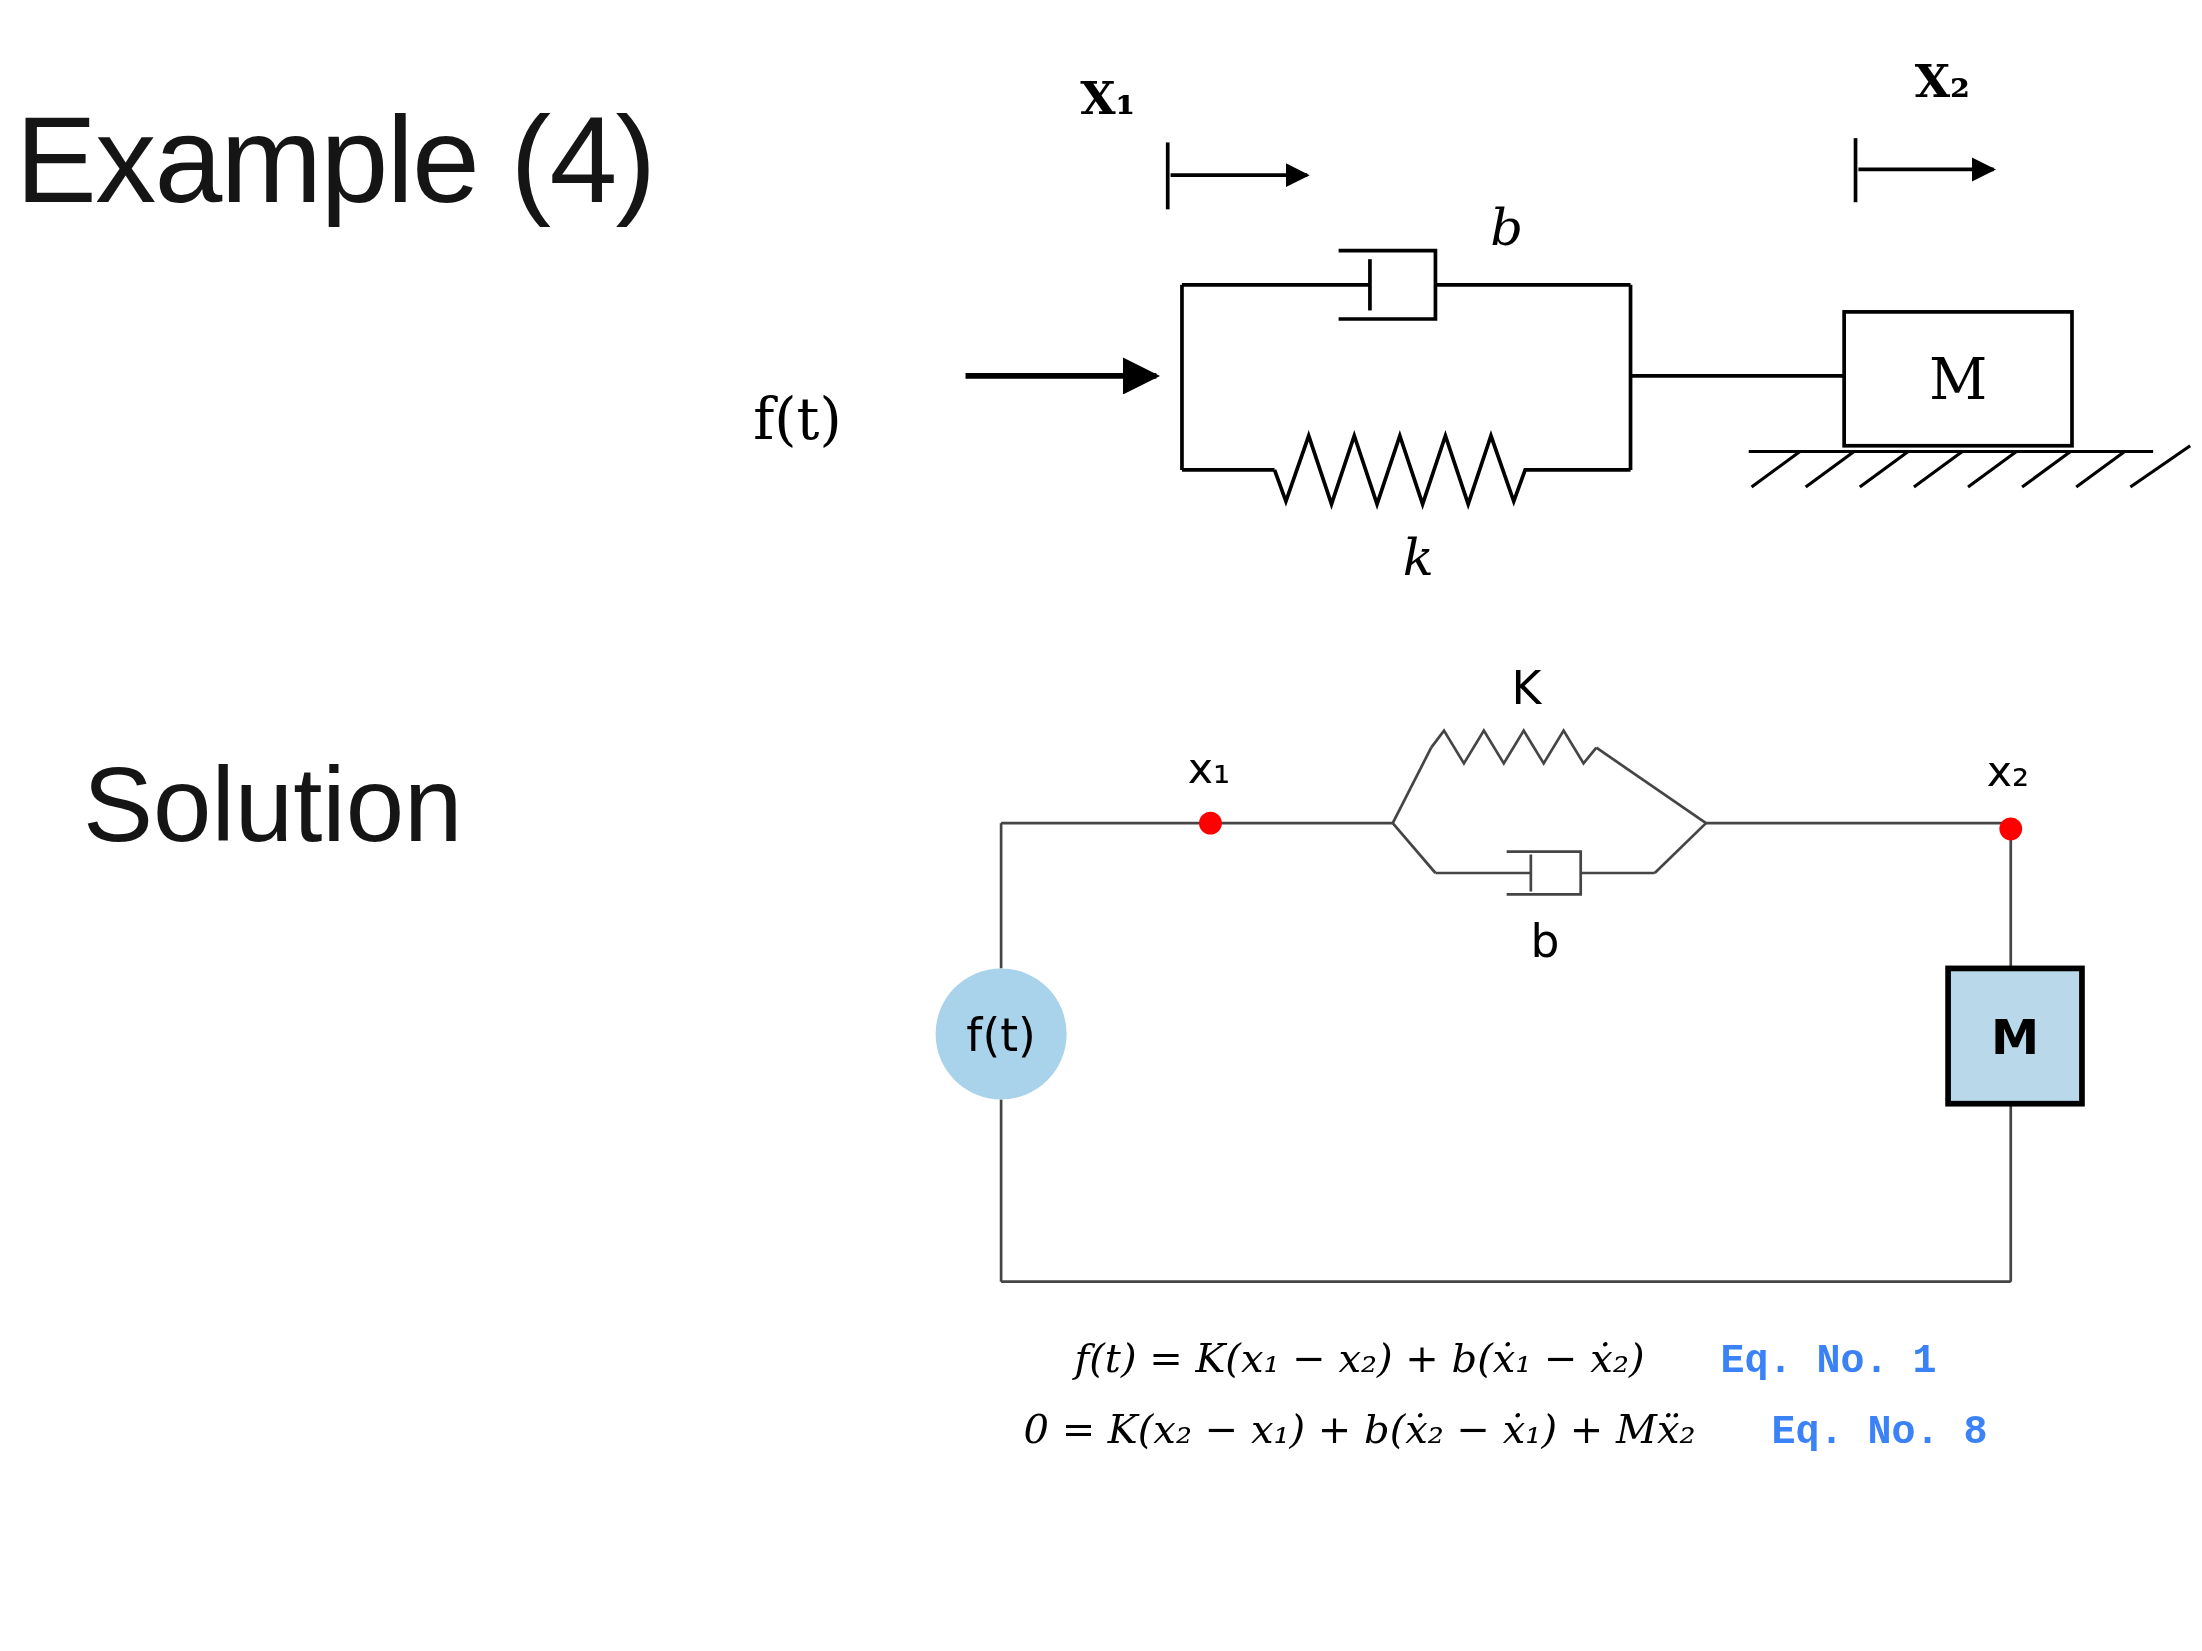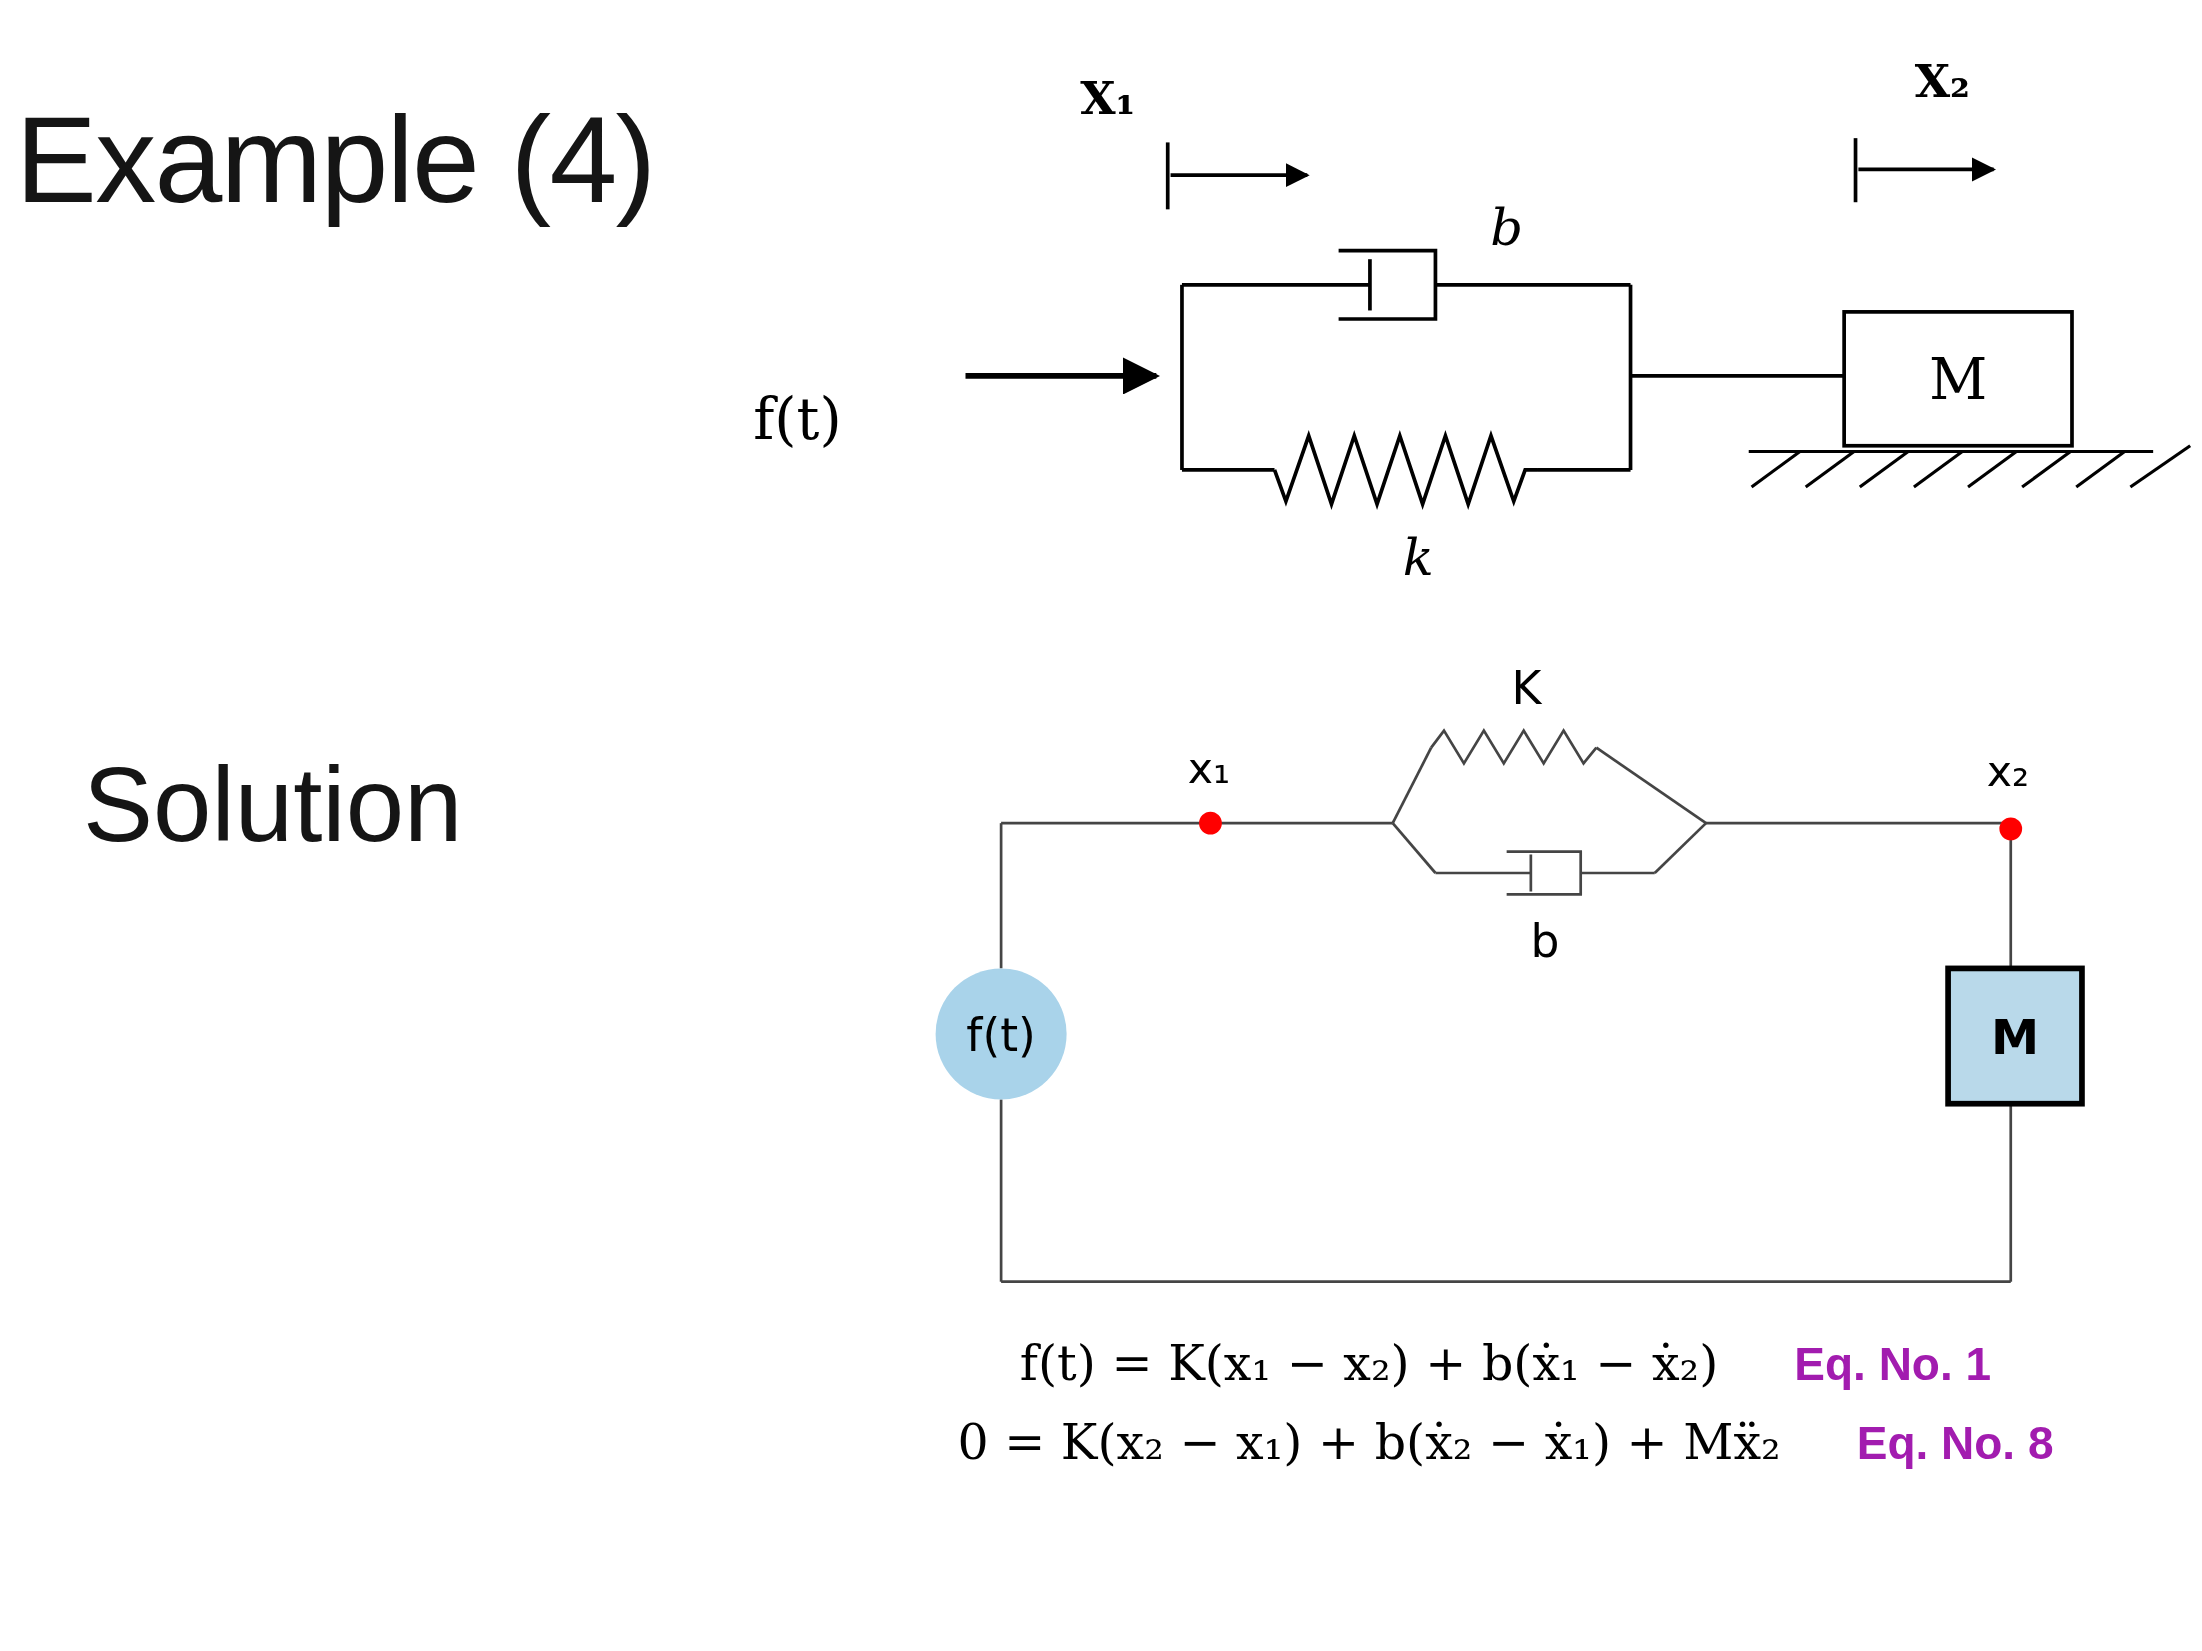--- a/index.html
+++ b/index.html
@@ -6,23 +6,23 @@
   body{width:2203px;height:1652px;position:relative;overflow:hidden;
        font-family:"Liberation Sans",sans-serif;}
   #diagram-svg{position:absolute;left:0;top:0;}
   .title{position:absolute;left:15.5px;top:67px;font-size:122px;line-height:1;
          color:#151515;letter-spacing:-1.7px;font-family:"Liberation Sans",sans-serif;margin-top:32px;}
   .solution{position:absolute;left:83px;top:752px;font-size:105px;line-height:1;
          color:#151515;font-family:"Liberation Sans",sans-serif;}
   .equations{position:absolute;left:929px;top:1335px;width:1153px;
          display:flex;flex-direction:column;align-items:center;gap:22.4px;}
   .eq-row{display:flex;align-items:baseline;gap:76px;white-space:nowrap;}
-  .formula{font-family:"DejaVu Serif","Liberation Serif",serif;font-size:49px;color:#000;}
-  .eq-tag{font-family:Liberation Sans, sans-serif;font-weight:bold;
-          font-size:46px;color:#a21caf;}
+  .formula{font-family:"DejaVu Serif","Liberation Serif",serif;font-size:40px;color:#000;font-style:italic;}
+  .eq-tag{font-family:Liberation Mono, monospace;font-weight:bold;
+          font-size:40px;color:#3b82f6;}
   text{font-family:"DejaVu Serif","Liberation Serif",serif;}
   .sans-label{font-family:"DejaVu Sans","Liberation Sans",sans-serif;}
 </style>
 </head>
 <body>
 
 <svg id="diagram-svg" width="2203" height="1652" viewBox="0 0 1547 1160" preserveAspectRatio="none">
   <defs>
     <marker id="arr" viewBox="0 0 10 10" refX="9" refY="5" markerWidth="6.5" markerHeight="6.5" orient="auto">
       <path d="M0,0 L10,5 L0,10 z" fill="#000"></path>

